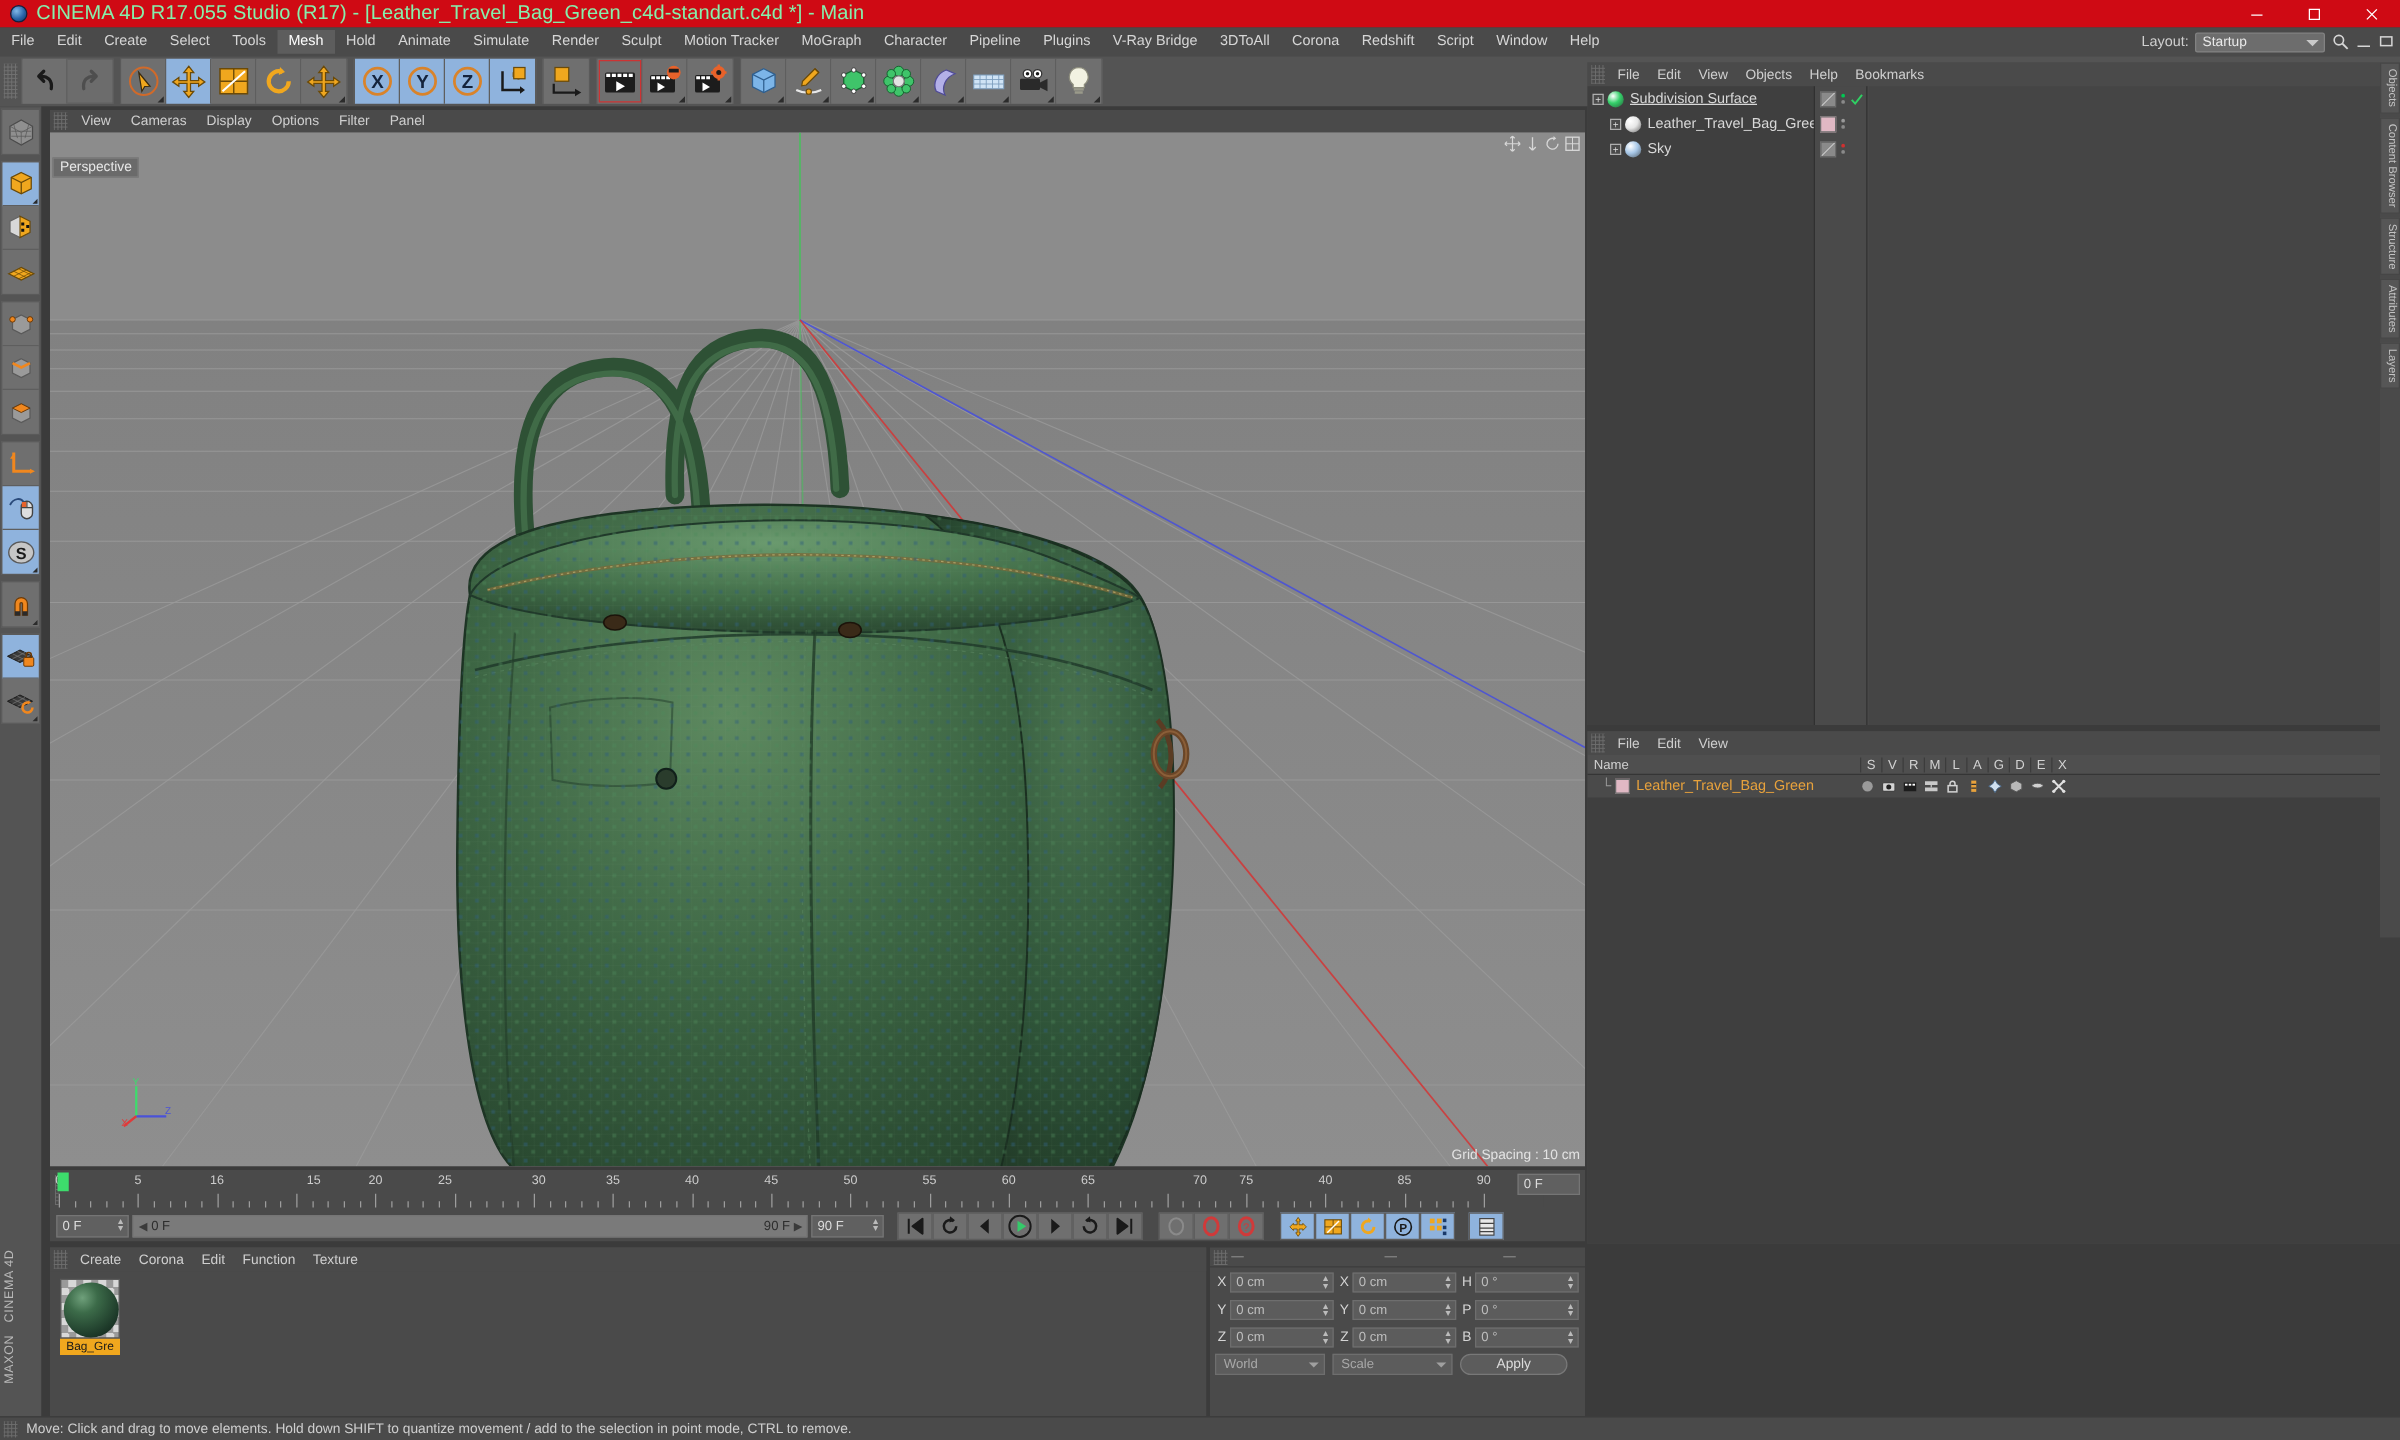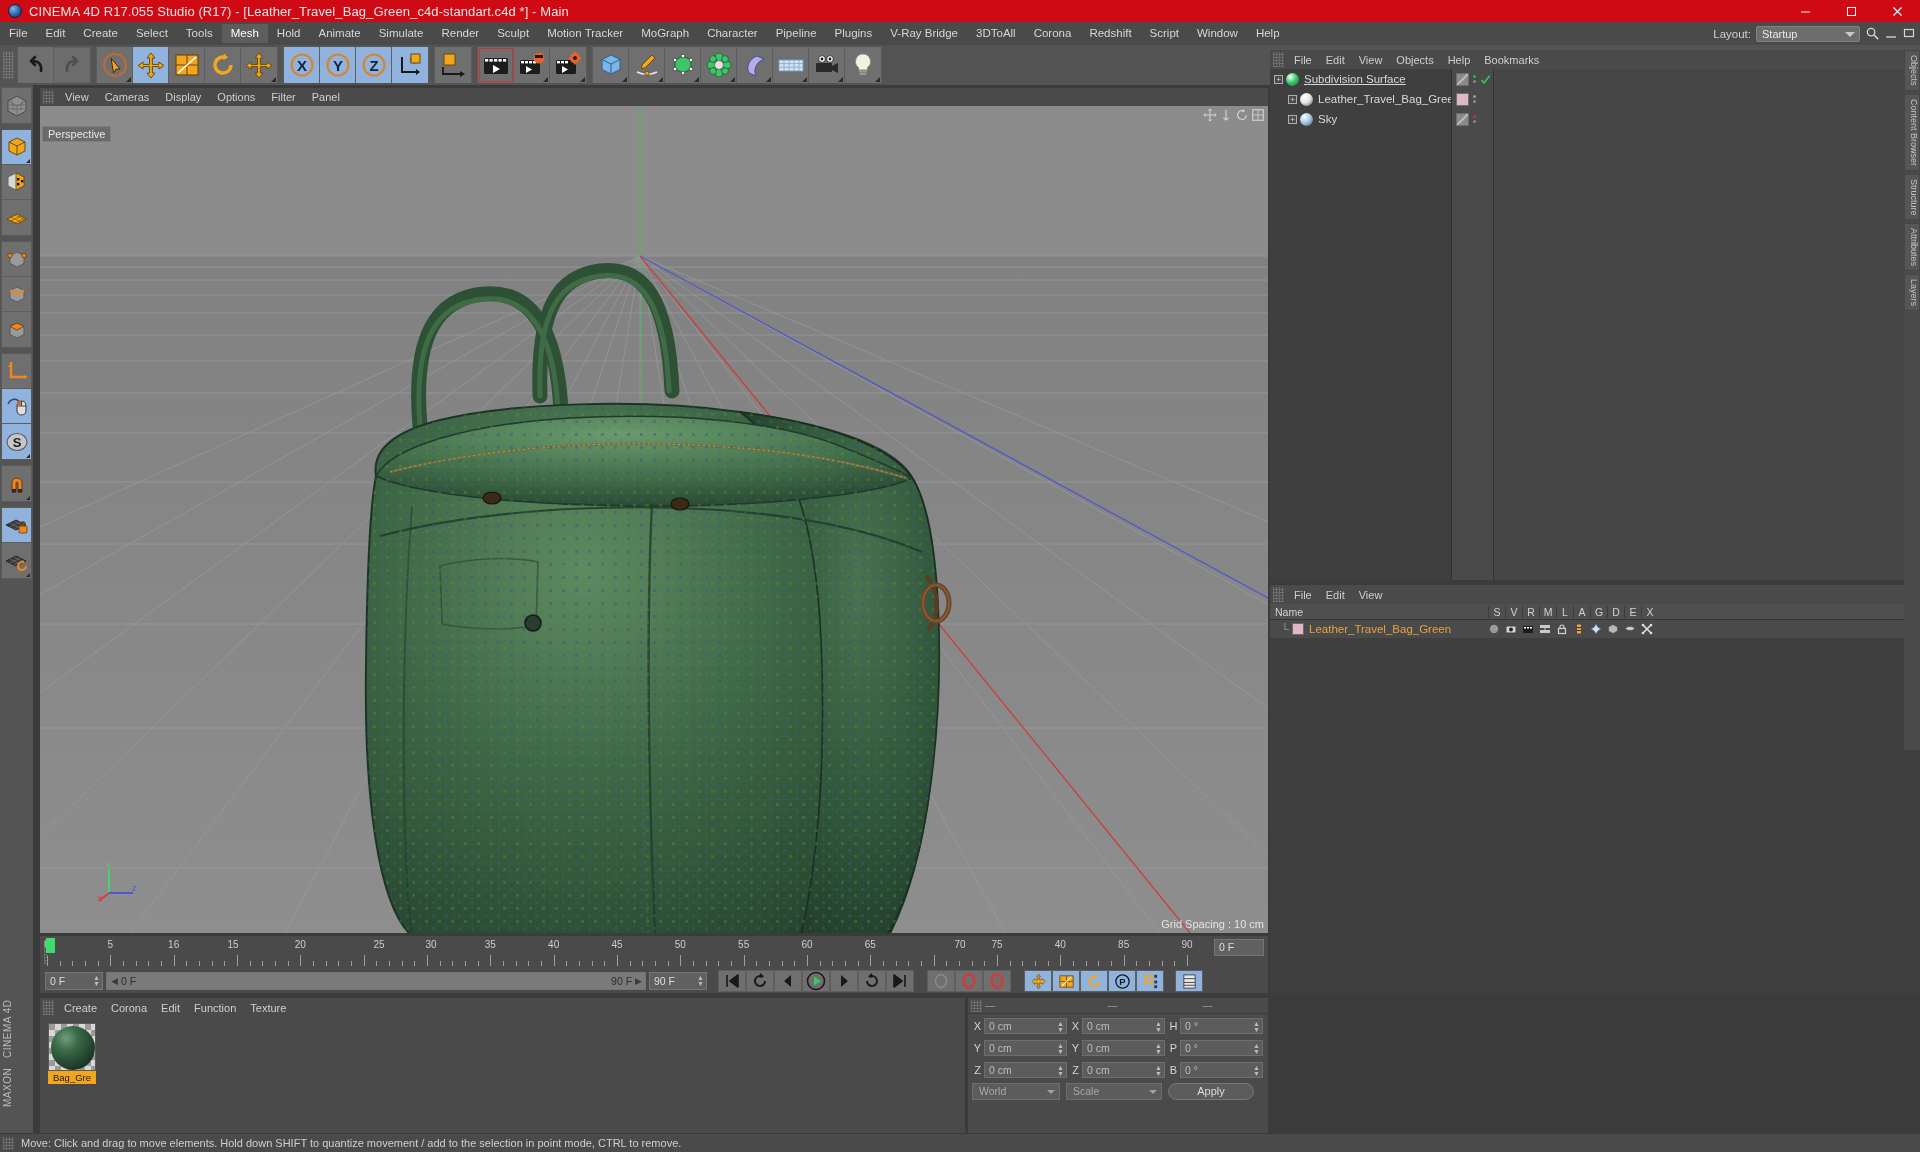--- a/index.html
+++ b/index.html
@@ -6,21 +6,21 @@
   html,body { width:1920px; height:1152px; overflow:hidden; background:#3b3b3b;
     font-family:"Liberation Sans", sans-serif; }
   body { -webkit-font-smoothing:antialiased; }
 
   
   #titlebar{ position:absolute; left:0; top:0; width:1920px; height:22px;
     background:#cf0a14; display:flex; align-items:center; }
   #titlebar .tb-icon{ width:14px; height:14px; border-radius:50%;
     background:radial-gradient(circle at 35% 32%, #7fb8e8 0%, #2a64a8 55%, #15315c 100%);
     margin-left:8px; margin-right:7px; border:1px solid #0d2340; flex:0 0 auto;}
-  #titlebar .tb-title{ color:#e5e5e5; font-size:13px; letter-spacing:.1px;
+  #titlebar .tb-title{ color:#86efac; font-size:16px; letter-spacing:.1px;
     white-space:nowrap; }
   #titlebar .tb-btns{ margin-left:auto; display:flex; height:22px; }
   #titlebar .tb-btn{ width:46px; height:22px; display:flex; align-items:center;
     justify-content:center; color:#fff; font-size:13px; line-height:1; }
   #titlebar .tb-btn svg{ display:block; }
 
   
   #menubar{ position:absolute; left:0; top:22px; width:1920px; height:23px;
     background:#4a4a4a; display:flex; align-items:center; }
   #menubar .mi{ color:#d6d6d6; font-size:11.5px; padding:3px 9px 4px 9px;
@@ -1098,23 +1098,23 @@
       <div class="tick" style="left: 1064px; height: 5px;"></div>
       <div class="tick" style="left: 1076.67px; height: 11px;"></div>
       <div class="tick" style="left: 1089.33px; height: 5px;"></div>
       <div class="tick" style="left: 1102px; height: 5px;"></div>
       <div class="tick" style="left: 1114.67px; height: 5px;"></div>
       <div class="tick" style="left: 1127.33px; height: 5px;"></div>
       <div class="tick" style="left: 1140px; height: 11px;"></div>
       <div class="lbl" style="left: 0px;">0</div>
       <div class="lbl" style="left: 63.3333px;">5</div>
       <div class="lbl" style="left: 126.667px;">16</div>
-      <div class="lbl" style="left: 186px;">15</div>
+      <div class="lbl" style="left: 204px;">15</div>
       <div class="lbl" style="left: 253.333px;">20</div>
-      <div class="lbl" style="left: 332px;">25</div>
+      <div class="lbl" style="left: 309px;">25</div>
       <div class="lbl" style="left: 384px;">30</div>
       <div class="lbl" style="left: 443.333px;">35</div>
       <div class="lbl" style="left: 506.667px;">40</div>
       <div class="lbl" style="left: 570px;">45</div>
       <div class="lbl" style="left: 633.333px;">50</div>
       <div class="lbl" style="left: 696.667px;">55</div>
       <div class="lbl" style="left: 760px;">60</div>
       <div class="lbl" style="left: 823.333px;">65</div>
       <div class="lbl" style="left: 913px;">70</div>
       <div class="lbl" style="left: 950px;">75</div>

